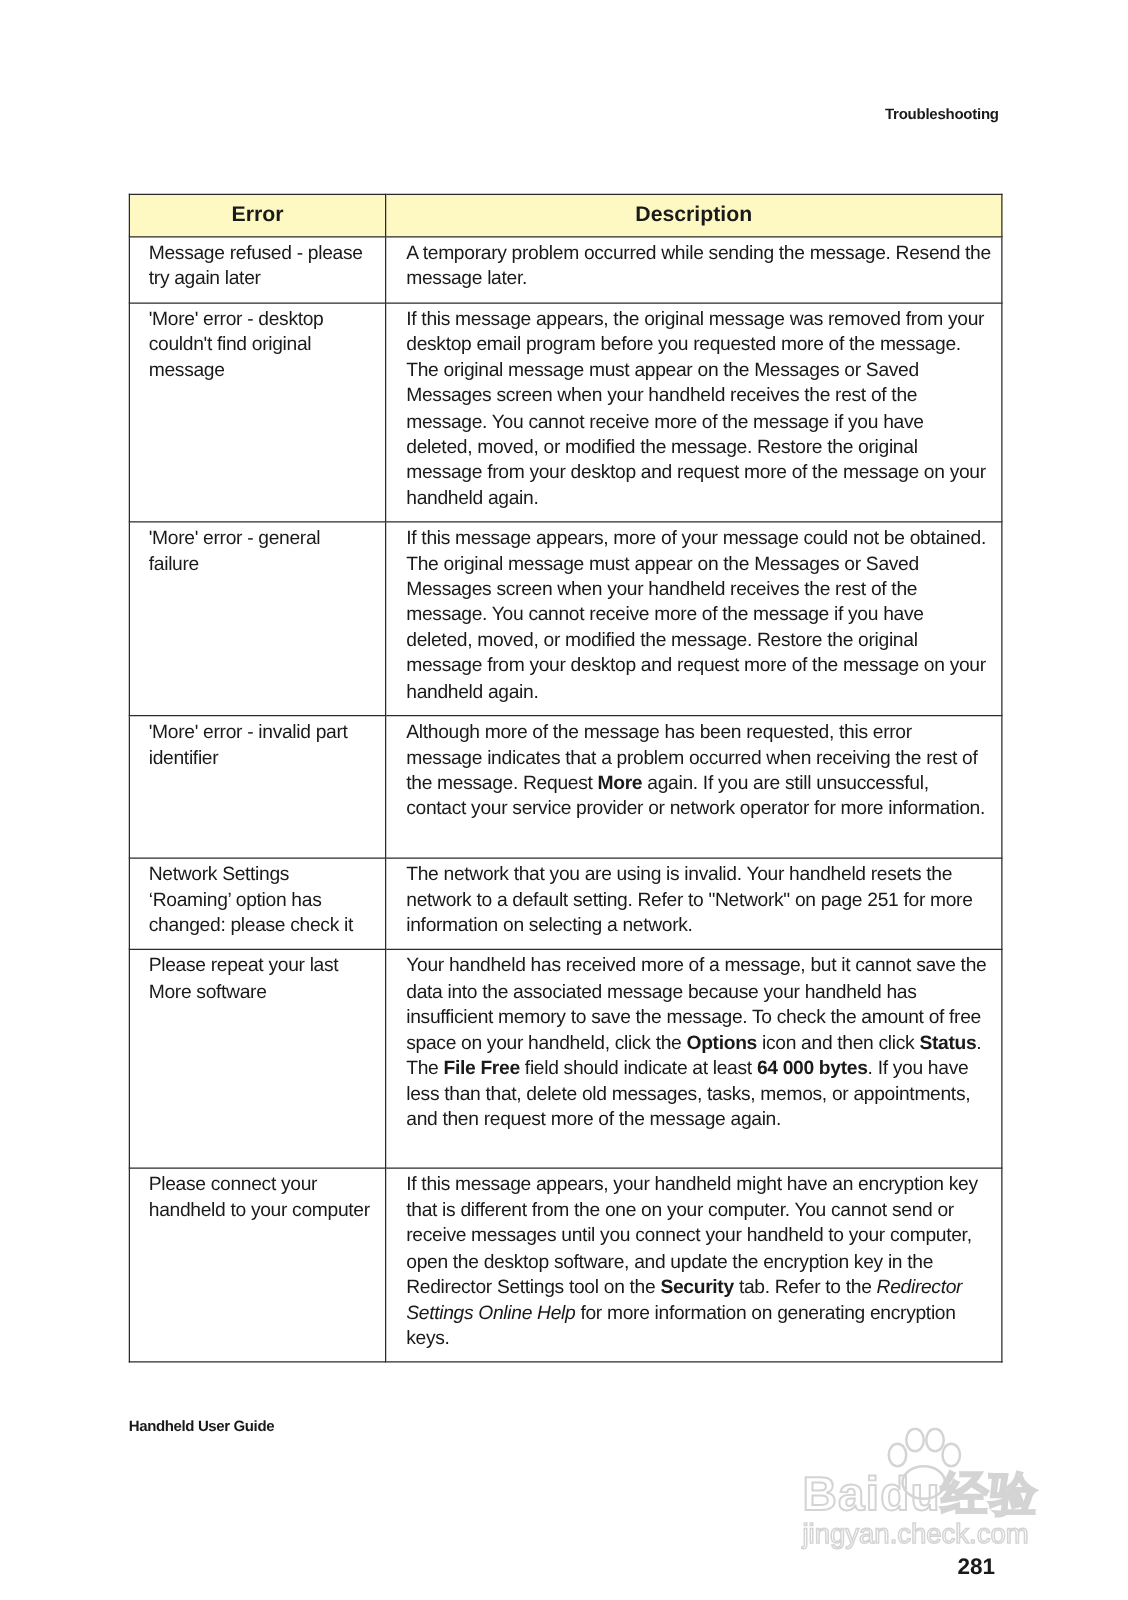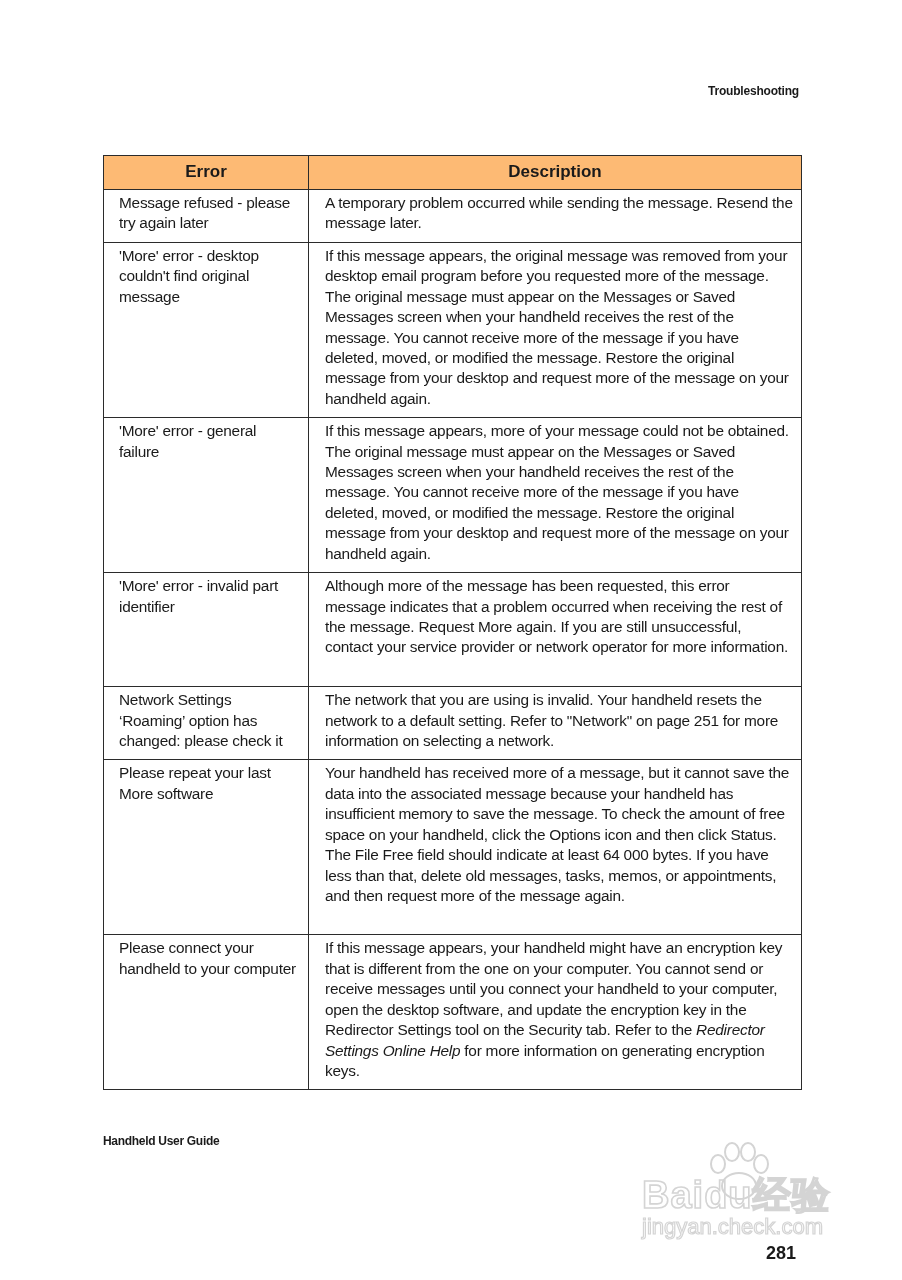--- a/index.html
+++ b/index.html
@@ -34,37 +34,37 @@
       line-height: 20.4px;
     }
     table.errors col.c-err { width: 205px; }
     table.errors col.c-desc { width: 493px; }
     table.errors th, table.errors td {
       border: 1.4px solid #2b2b2b;
       vertical-align: top;
       text-align: left;
     }
     table.errors th {
-      background: #fdba74;
+      background: #fef9c3;
       font-size: 17px;
       font-weight: bold;
       text-align: center;
       height: 33px;
       padding: 0;
       vertical-align: middle;
     }
     table.errors td {
       padding: 3px 10px 8px 15px;
       letter-spacing: -0.25px;
     }
     table.errors td.desc {
       padding-left: 16px;
       padding-right: 8px;
     }
-    b { font-weight: normal; text-align: right; }
+    b { font-weight: bold; text-align: right; }
     i { font-style: italic; }
     .footer-title {
       position: absolute;
       top: 1134px;
       left: 103px;
       font-size: 12px;
       font-weight: bold;
       letter-spacing: -0.3px;
     }
     .footer-page {

